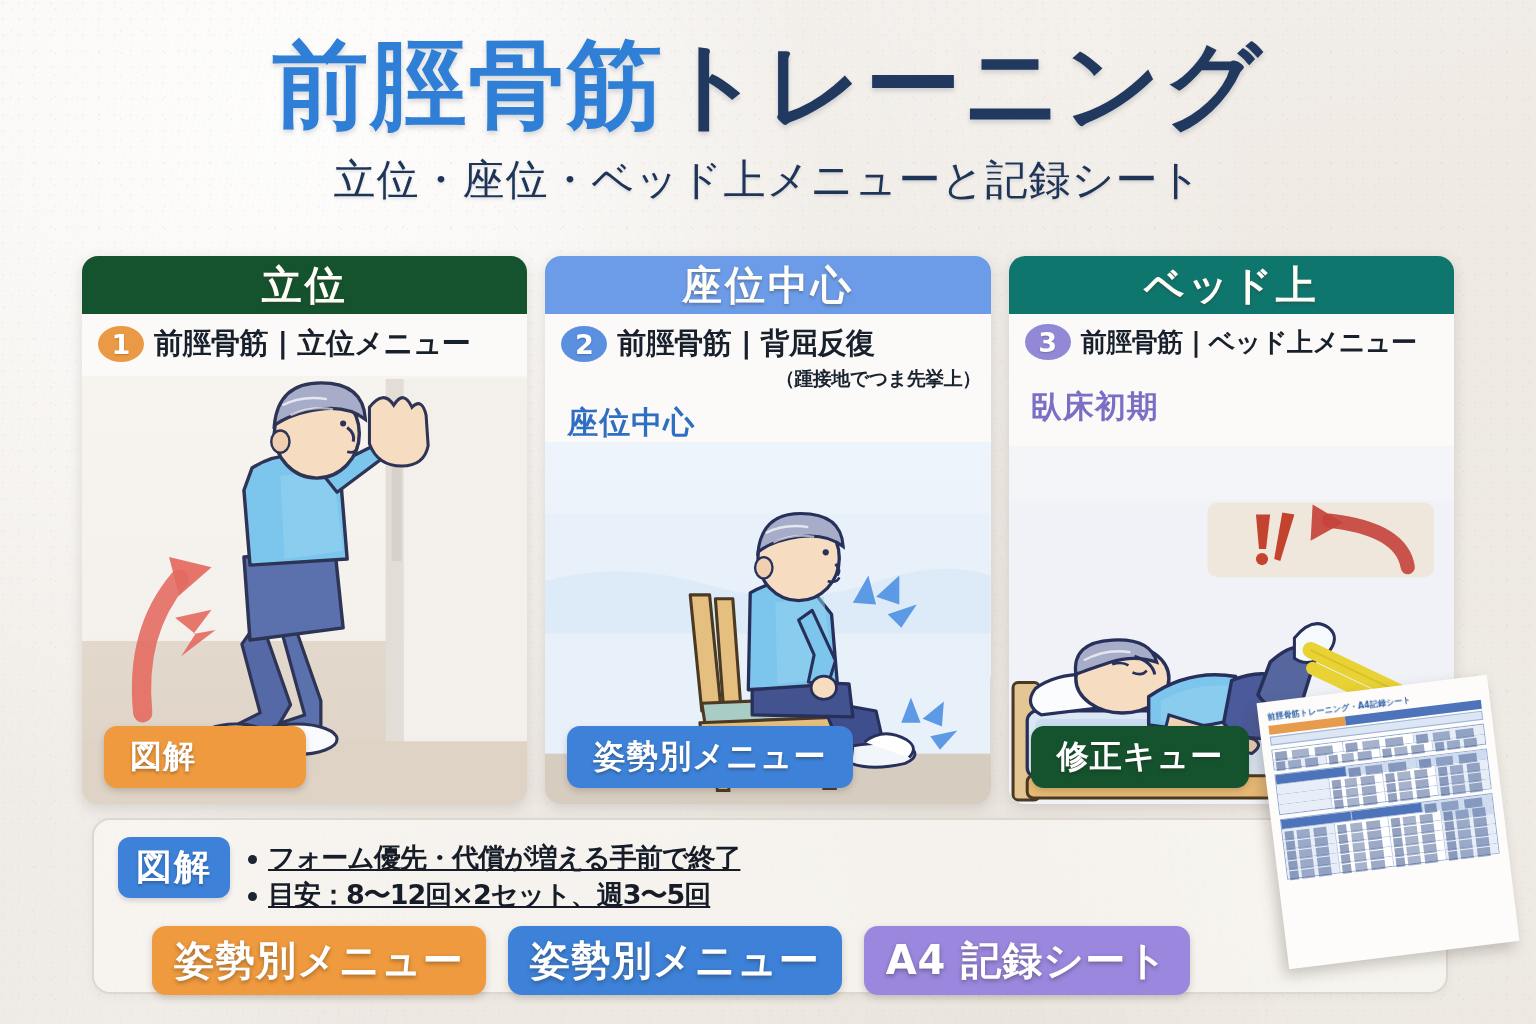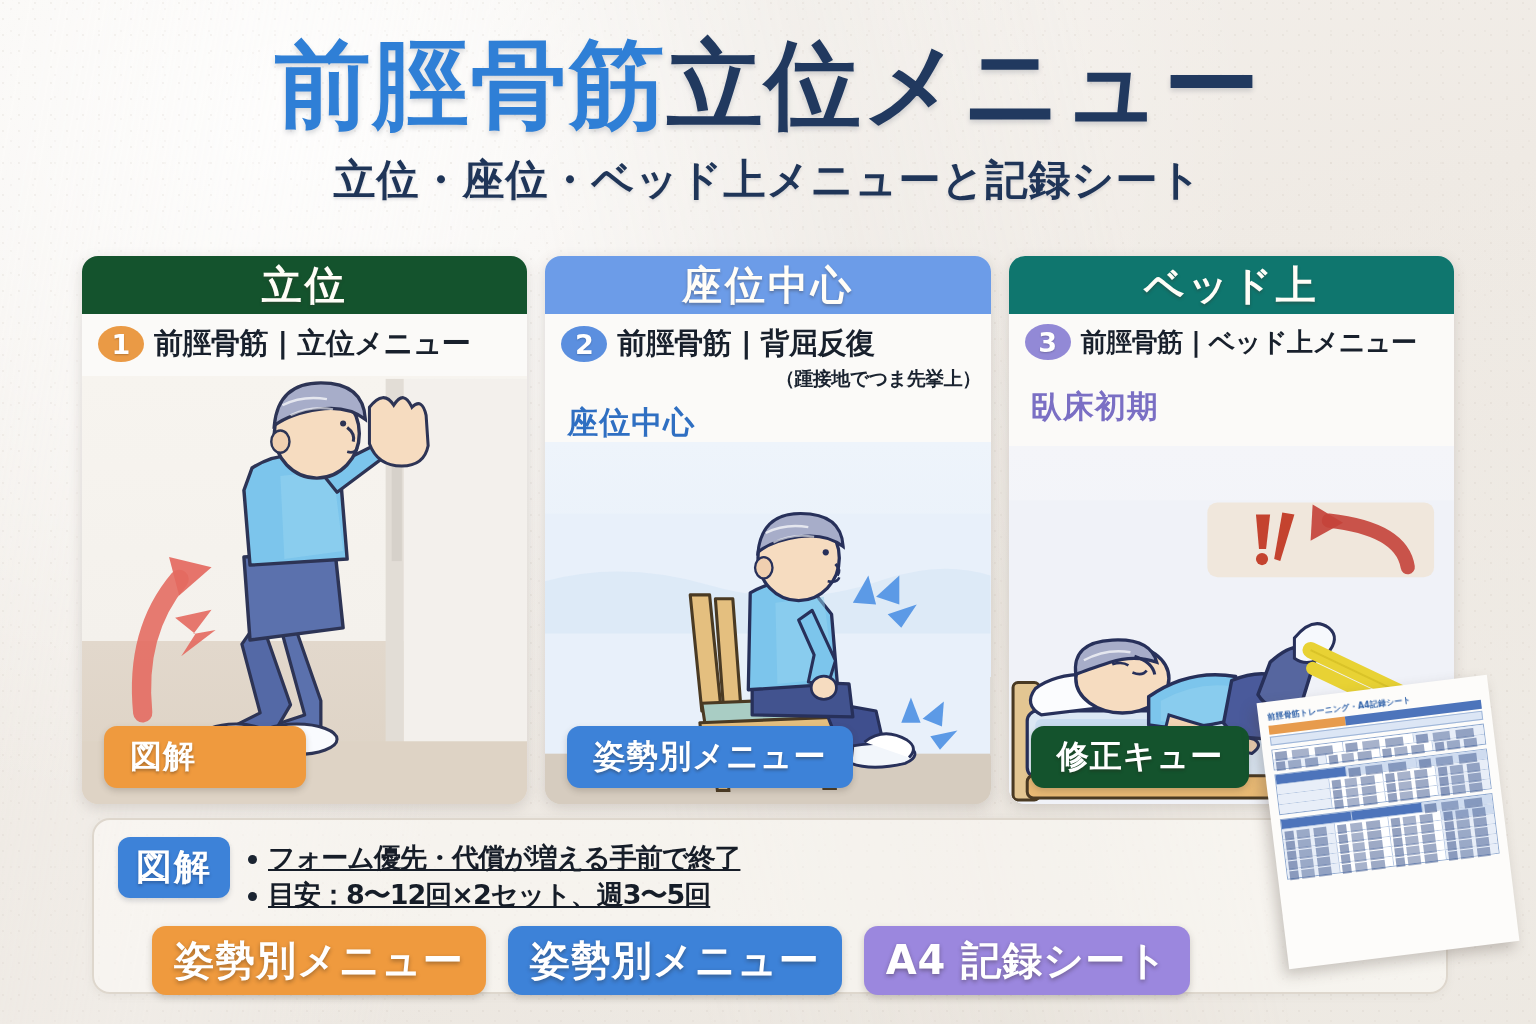--- a/index.html
+++ b/index.html
@@ -59,21 +59,21 @@
     letter-spacing: 2px;
     line-height: 1.08;
     white-space: nowrap;
     text-shadow: 0 3px 5px rgba(40,50,70,0.18);
   }
   #main-title .t-a { color: #2f7fd6; margin-top: 32px; }
   #main-title .t-b { color: #21395f; }
   #subtitle {
     margin-top: 14px;
     font-size: 42px;
-    font-weight: 700;
+    font-weight: 400;
     color: #1f3558;
     letter-spacing: 1px;
     white-space: nowrap;
     text-shadow: 0 2px 3px rgba(40,50,70,0.13);
   }
 
   
   #cards {
     position: absolute;
     top: 256px;
@@ -314,21 +314,21 @@
 </head>
 <body>
 
 <div id="poster">
 
   <div id="paper-noise"></div>
   <div id="paper-streaks"></div>
 
   <div id="title-block">
     <div id="main-title">
-      <span class="t-a">前脛骨筋</span><span class="t-b">立位メニュー</span>
+      <span class="t-a">前脛骨筋</span><span class="t-b">トレーニング</span>
     </div>
     <div id="subtitle">立位・座位・ベッド上メニューと記録シート</div>
   </div>
 
   <div id="cards">
 
     <div class="card">
       <div class="card-header" style="background:#14532d;">立位</div>
 
       <div class="card-title-row">

